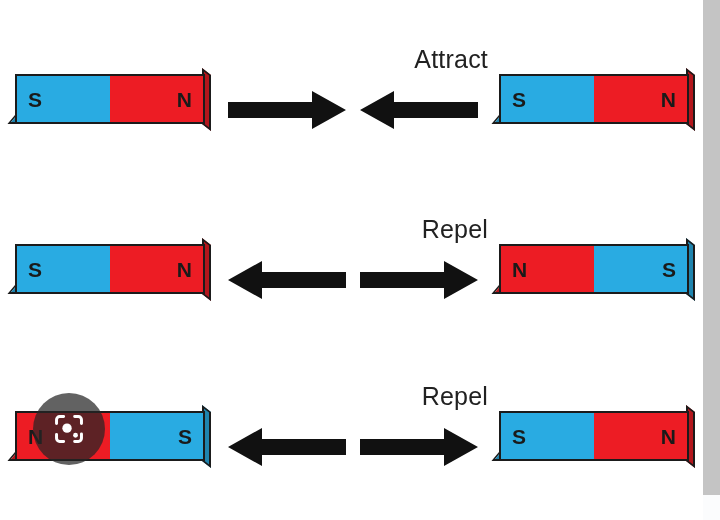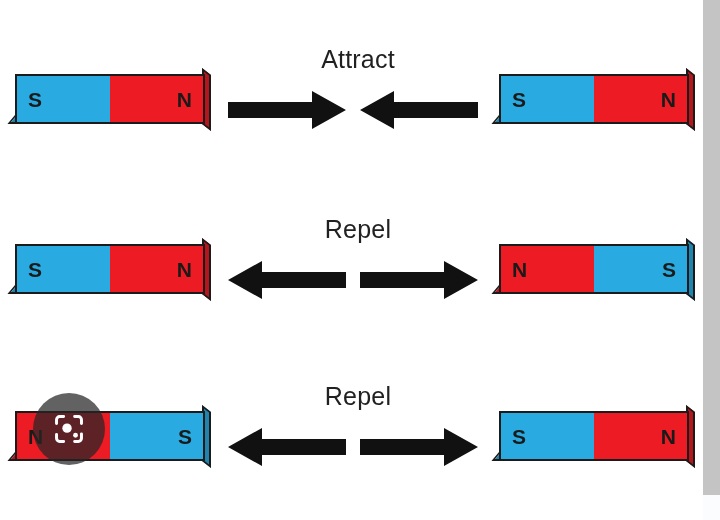--- a/index.html
+++ b/index.html
@@ -125,21 +125,21 @@
     left: 228px;
     top: 0;
     width: 260px;
     height: 120px;
   }
   .center-label {
     position: absolute;
     top: 5px;
     left: 0;
     width: 260px;
-    text-align: center;
+    text-align: right;
     font-size: 25px;
     color: #212121;
     font-family: "Liberation Sans", sans-serif;
     letter-spacing: 0.2px;
   }
   .arrows {
     position: absolute;
     top: 42px;
     left: 0;
     width: 260px;

